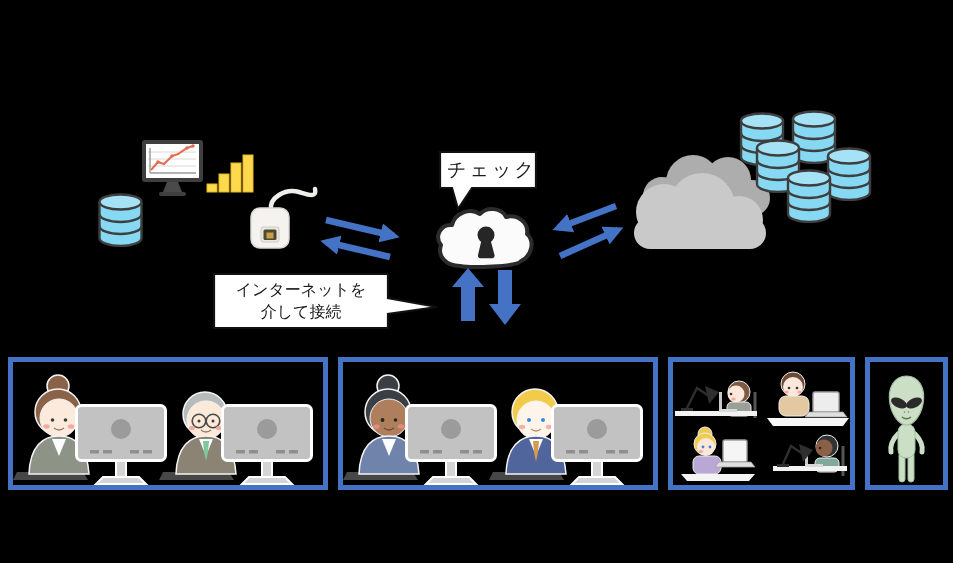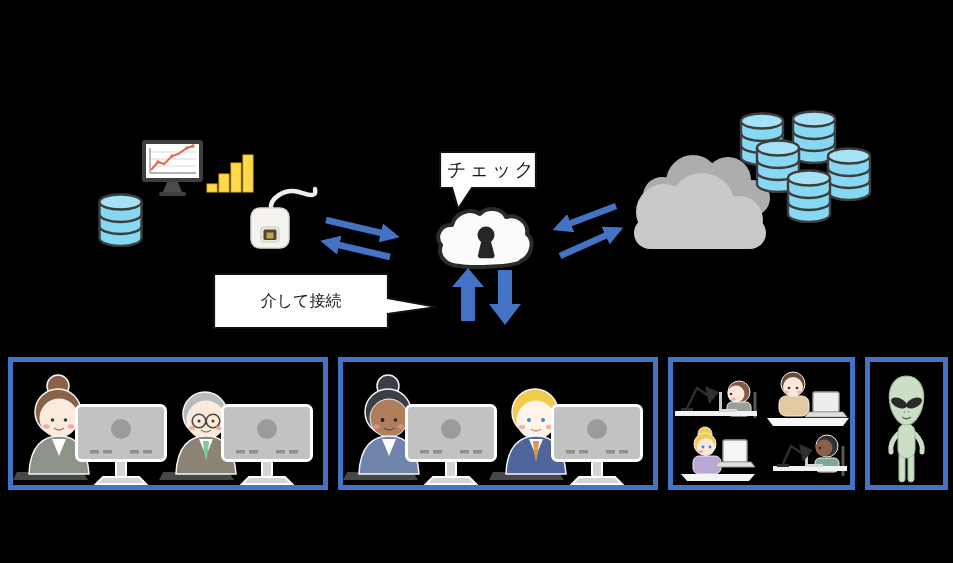--- a/index.html
+++ b/index.html
@@ -136,20 +136,21 @@
     <use href="#cyl" x="755" y="139" width="46" height="54"></use>
     <use href="#cyl" x="826" y="147" width="46" height="54"></use>
     <use href="#cyl" x="786" y="169" width="46" height="54"></use>
   </g>
 </svg>
 
 <div class="bubble-text" id="check-text">
   <span>チェック</span>
 </div>
 <div class="bubble-text" id="internet-text">
+  <span>インターネットを</span>
   <span>介して接続</span>
 </div>
 
 <div class="panel" id="panel1">
   <svg width="310" height="123" viewBox="0 0 310 123">
     <g>
       <polygon points="4,110 70,110 75,118 0,118" fill="#474747"></polygon>
       <circle cx="45" cy="24" r="11" fill="#8A6248" stroke="#F5F5F5" stroke-width="1.5"></circle>
       <circle cx="45" cy="50" r="23" fill="#8A6248" stroke="#F5F5F5" stroke-width="1.5"></circle>
       <circle cx="46" cy="56" r="19" fill="#FCEBDC" stroke="#F5F5F5" stroke-width="1"></circle>

